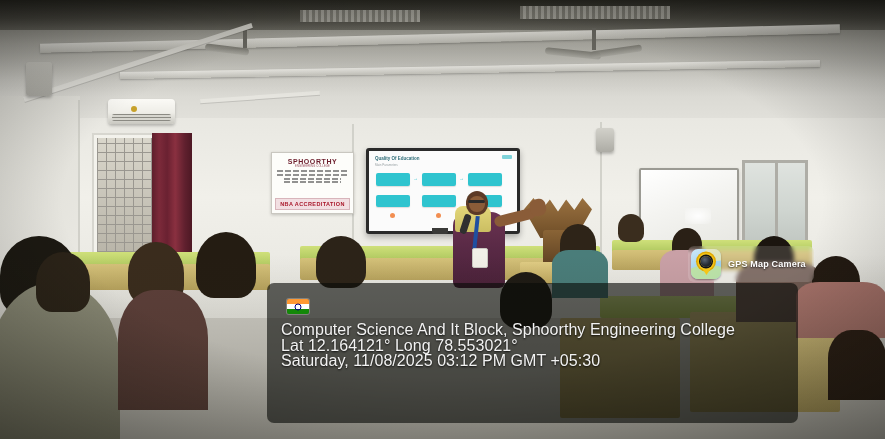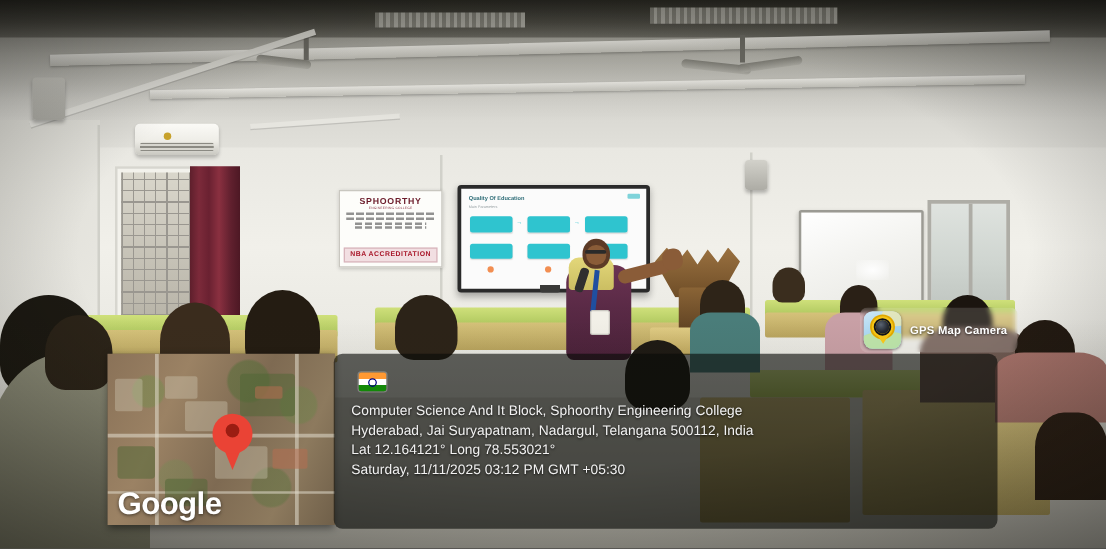--- a/index.html
+++ b/index.html
@@ -8,21 +8,21 @@
     background: #000;
   }
   body {
     font-family: "Liberation Sans", sans-serif;
   }
   #stage {
     position: relative;
     width: 885px;
     height: 439px;
     overflow: hidden;
-    background: #404040;
+    background: #d946ef;
     text-decoration: underline;
   }
 
   
   .photo {
     position: absolute;
     inset: 0;
     overflow: hidden;
     background: #cfcdc6;
   }
@@ -374,21 +374,21 @@
     margin-left:6px; border-radius:2px; overflow:hidden;
     background: linear-gradient(180deg,#ff9933 0 33.3%, #ffffff 33.3% 66.6%, #138808 66.6% 100%);
     position:relative;
     box-shadow:0 0 0 1px rgba(255,255,255,.25);
   }
   .flag-chip:after {
     content:""; position:absolute; left:50%; top:50%; transform:translate(-50%,-50%);
     width:5px; height:5px; border-radius:50%; border:1.2px solid #000080;
   }
   .info-line {
-    font-size:11px; color:#f2f2f2; line-height:15.5px;
+    font-size:16px; color:#f2f2f2; line-height:15.5px;
     letter-spacing:.05px;
     text-shadow:0 1px 2px rgba(0,0,0,.85);
     white-space:nowrap;
   }
   .info-line.t2 { margin-top:5px; }
 </style>
 </head>
 <body>
 
 <div id="stage">
@@ -513,45 +513,23 @@
   <div class="gps-badge">
     <div class="gps-logo">
       <div class="land2"></div>
       <div class="land"></div>
       <div class="pin"></div>
       <div class="lens"></div>
     </div>
     <div class="gps-label">GPS Map Camera</div>
   </div>
 
-  <div class="map-thumb">
-    <div class="map-sat"></div>
-    <div class="map-road" style="left:0;top:64px;width:182px;height:3px;"></div>
-    <div class="map-road" style="left:38px;top:0;width:3px;height:137px;"></div>
-    <div class="map-road" style="left:150px;top:0;width:3px;height:137px;"></div>
-    <div class="map-road" style="left:0;top:110px;width:182px;height:2px;"></div>
-    <div class="map-block" style="left:46px;top:18px;width:26px;height:18px;"></div>
-    <div class="map-block" style="left:62px;top:38px;width:34px;height:24px;"></div>
-    <div class="map-block" style="left:86px;top:74px;width:42px;height:26px;"></div>
-    <div class="map-block" style="left:6px;top:20px;width:22px;height:26px;"></div>
-    <div class="map-green" style="left:106px;top:16px;width:44px;height:34px;"></div>
-    <div class="map-green" style="left:8px;top:74px;width:30px;height:26px;"></div>
-    <div class="map-green" style="left:46px;top:100px;width:34px;height:22px;"></div>
-    <div class="map-roof" style="left:132px;top:76px;width:28px;height:16px;"></div>
-    <div class="map-roof" style="left:118px;top:26px;width:22px;height:10px;"></div>
-    <div class="map-pin">
-      <div class="tail"></div>
-      <div class="bubble"></div>
-    </div>
-    <div class="google-wm">Google</div>
-  </div>
 
   <div class="info-panel">
     <div class="info-title">
       <span class="flag-chip"></span>
     </div>
     <div class="info-line t2">Computer Science And It Block, Sphoorthy Engineering College</div>
-    <div class="info-line">Hyderabad, Jai Suryapatnam, Nadargul, Telangana 500112, India</div>
     <div class="info-line">Lat 12.164121° Long 78.553021°</div>
-    <div class="info-line">Saturday, 11/11/2025 03:12 PM GMT +05:30</div>
+    <div class="info-line">Saturday, 11/08/2025 03:12 PM GMT +05:30</div>
   </div>
 
 </div>
 
 </body></html>

